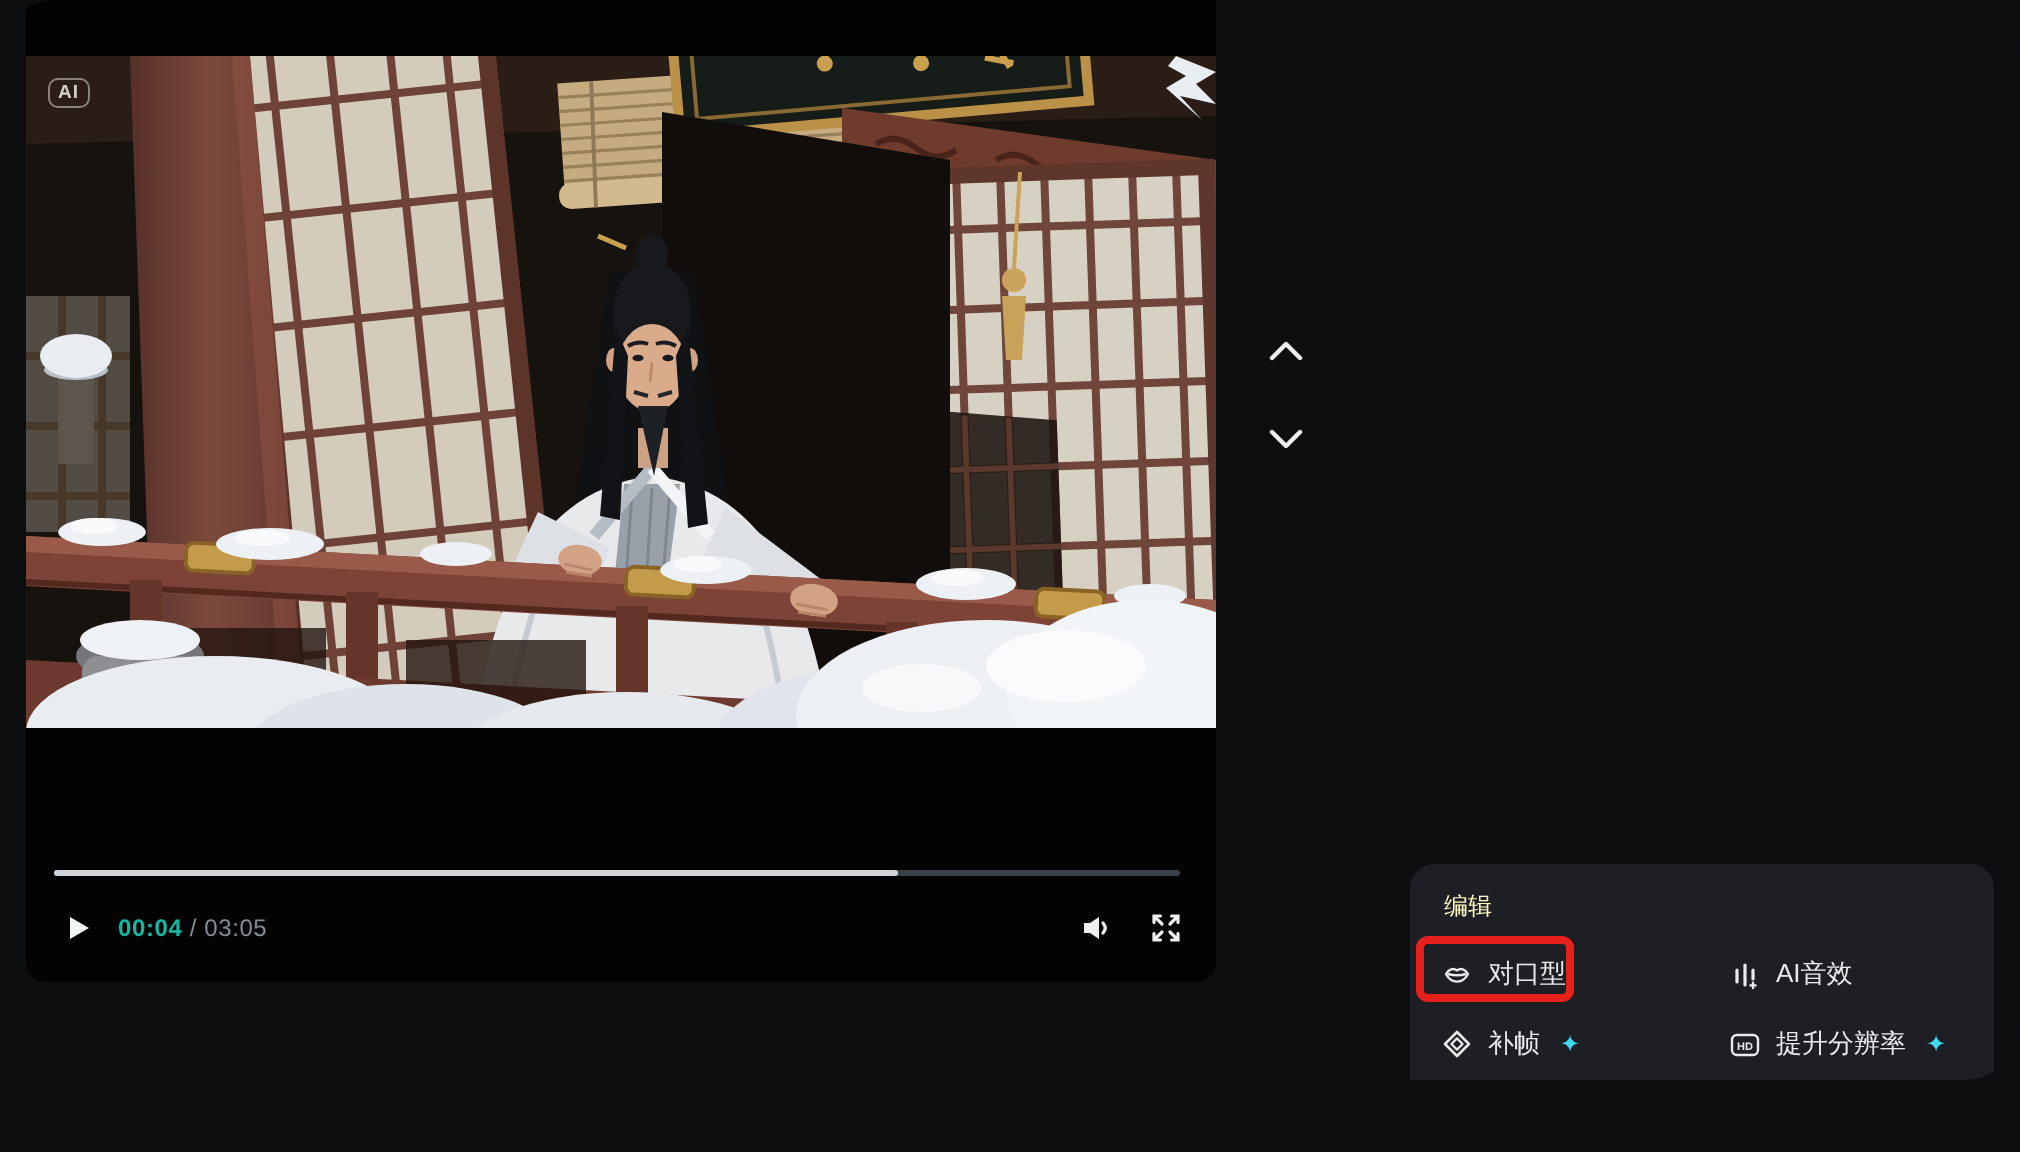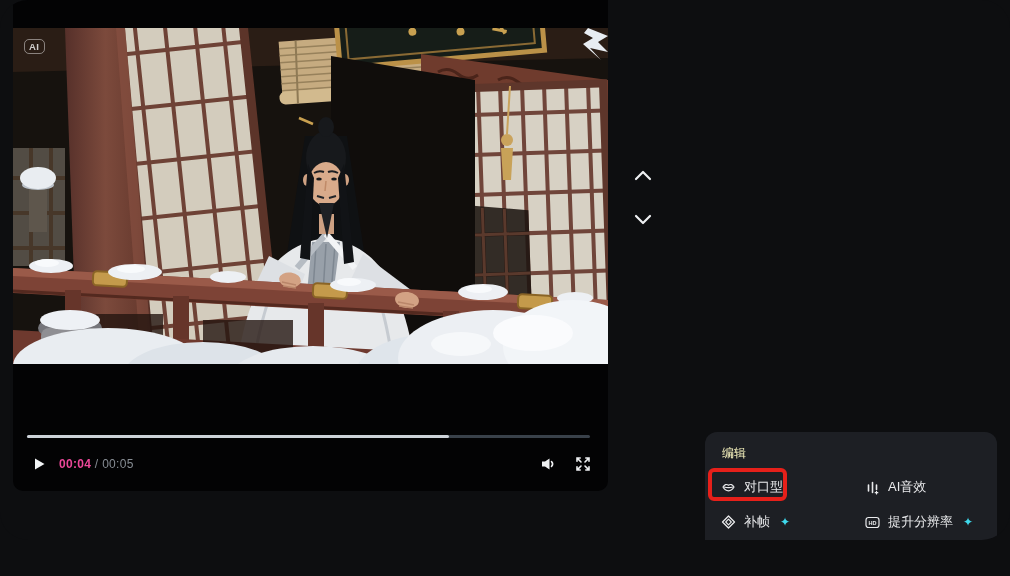--- a/index.html
+++ b/index.html
@@ -19,21 +19,21 @@
 
   .progress { position:absolute; left:14px; top:435px; width:563px; height:3px;
               background:#39414a; border-radius:2px; cursor:pointer; }
   .progress-fill { height:100%; width:75%; background:#cdd3d9; border-radius:2px; }
 
   .controls { position:absolute; left:14px; right:13px; top:449px; height:30px;
               display:flex; align-items:center; }
   .ctl-btn { width:24px; height:24px; border:none; background:transparent; cursor:pointer;
              display:flex; align-items:center; justify-content:center; padding:0; }
   .time { margin-left:8px; font-size:12px; letter-spacing:.3px; }
-  .time .cur { color:#ec4899; font-weight:700; }
+  .time .cur { color:#14b8a6; font-weight:700; }
   .time .sep, .time .dur { color:#878d94; font-weight:400; }
   .spacer { flex:1; }
   .right-gap { width:11px; }
 
   
   .chevron-btn { position:absolute; left:630px; width:26px; height:26px; background:transparent;
                  border:none; cursor:pointer; display:flex; align-items:center; justify-content:center; padding:0; }
   .chevron-up { top:162px; } .chevron-down { top:207px; }
 
   
@@ -208,21 +208,21 @@
 
     <div class="controls">
       <button class="ctl-btn">
         <svg width="16" height="16" viewBox="0 0 16 16">
           <polygon points="4,2.5 13.5,8 4,13.5" fill="#f2f4f6"></polygon>
         </svg>
       </button>
       <div class="time">
         <span class="cur">00:04</span>
         <span class="sep">/</span>
-        <span class="dur">00:05</span>
+        <span class="dur">03:05</span>
       </div>
       <div class="spacer"></div>
       <button class="ctl-btn">
         <svg width="17" height="16" viewBox="0 0 17 16">
           <polygon points="2,5.5 5,5.5 9.5,2.5 9.5,13.5 5,10.5 2,10.5" fill="#eef0f2"></polygon>
           <path d="M11.5,5.5 Q13.8,8 11.5,10.5" stroke="#eef0f2" stroke-width="1.6" fill="none" stroke-linecap="round"></path>
         </svg>
       </button>
       <div class="right-gap"></div>
       <button class="ctl-btn">

